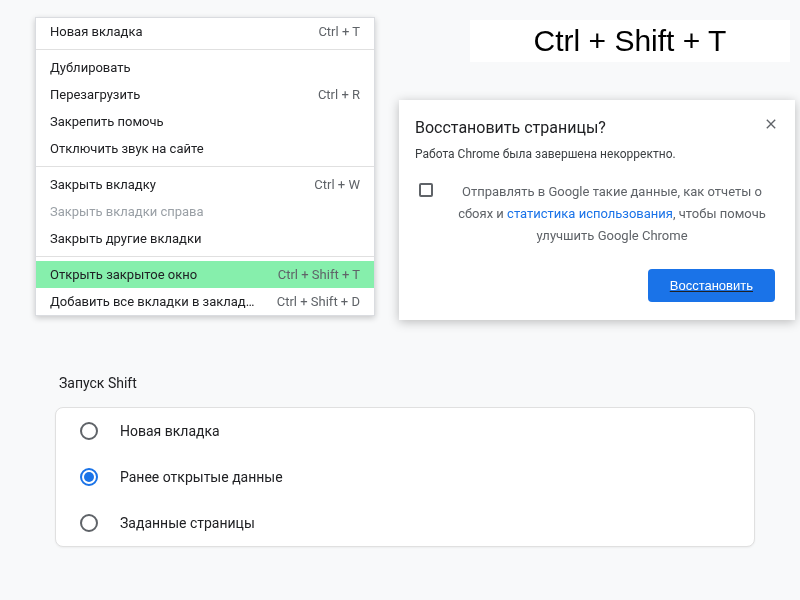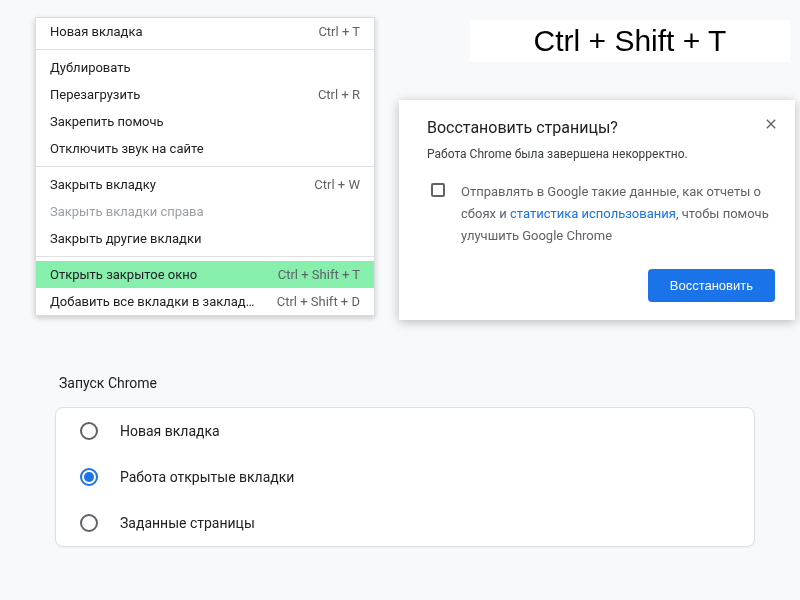--- a/index.html
+++ b/index.html
@@ -68,21 +68,21 @@
     }
 
     
     .restore-dialog {
       position: absolute;
       top: 100px;
       left: 399px;
       width: 396px;
       background: #fff;
       box-shadow: 0 2px 10px rgba(0,0,0,0.25);
-      padding: 18px 20px 18px 28px;
+      padding: 18px 20px 18px 16px;
     }
     .restore-dialog .close-btn {
       position: absolute;
       top: 14px;
       right: 14px;
       width: 20px;
       height: 20px;
       cursor: pointer;
       display: flex;
       align-items: center;
@@ -100,40 +100,42 @@
       font-size: 12px;
       color: #3c4043;
       margin-bottom: 20px;
     }
     .checkbox-row {
       display: flex;
       align-items: flex-start;
       gap: 16px;
       margin-bottom: 22px;
       padding-left: 4px;
+      text-align: center;
     }
     .checkbox-box {
       width: 14px;
       height: 14px;
       border: 2px solid #5f6368;
       border-radius: 2px;
       flex-shrink: 0;
       margin-top: 2px;
     }
     .checkbox-text {
       font-size: 13px;
       color: #5f6368;
       line-height: 1.7;
     }
     .checkbox-text .link {
       color: #1a73e8;
     }
     .dialog-footer {
       display: flex;
       justify-content: flex-end;
+      text-decoration: underline;
     }
     .restore-button {
       background: #1a73e8;
       color: #fff;
       border: none;
       border-radius: 4px;
       padding: 9px 22px;
       font-size: 13px;
       cursor: pointer;
     }
@@ -249,30 +251,30 @@
     <div class="checkbox-text">
       <span>Отправлять в Google такие данные, как отчеты о сбоях и </span><span class="link">статистика использования</span><span>, чтобы помочь улучшить Google Chrome</span>
     </div>
   </div>
   <div class="dialog-footer">
     <button class="restore-button">Восстановить</button>
   </div>
 </div>
 
 <div class="startup-section">
-  <div class="startup-heading">Запуск Chrome</div>
+  <div class="startup-heading">Запуск Shift</div>
   <div class="startup-card" id="startup-card">
       <div class="radio-row">
         <div class="radio-outer"></div>
         <div class="radio-label">Новая вкладка</div>
       </div>
       <div class="radio-row">
         <div class="radio-outer selected">
           <div class="radio-inner"></div>
         </div>
-        <div class="radio-label">Работа открытые вкладки</div>
+        <div class="radio-label">Ранее открытые данные</div>
       </div>
       <div class="radio-row">
         <div class="radio-outer"></div>
         <div class="radio-label">Заданные страницы</div>
       </div>
     </div>
 </div>
 
 </body></html>

